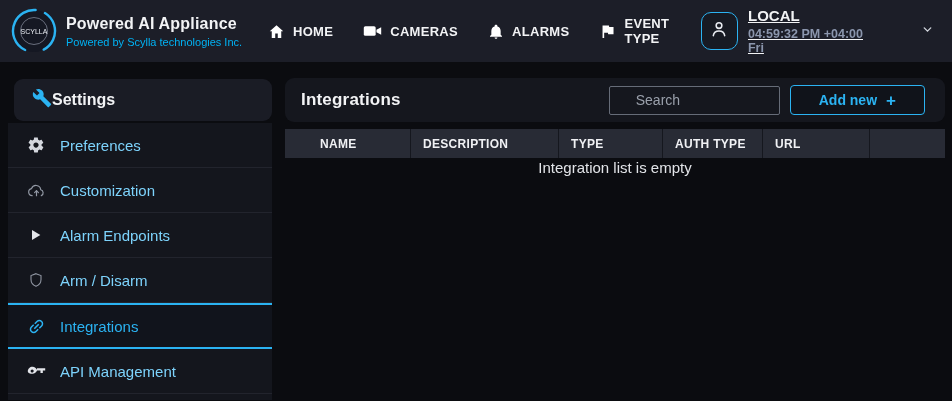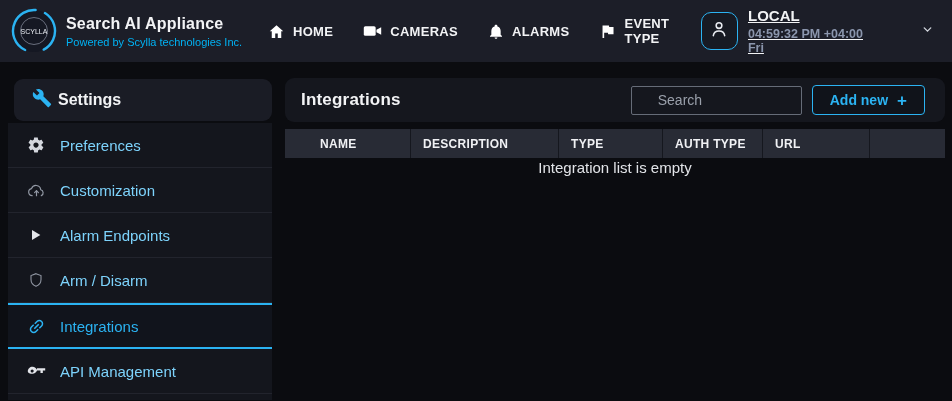--- a/index.html
+++ b/index.html
@@ -42,21 +42,21 @@
 
   
   .content { display: flex; }
 
   
   .sidebar { width: 264px; margin: 17px 0 0 8px; flex: none; }
   .settings-card {
     margin-left: 6px; height: 42px;
     background: var(--card_bg, #1a1c25);
     border-radius: 9px;
-    display: flex; align-items: center; gap: 6px;
+    display: flex; align-items: center; gap: 0;
     padding-left: 18px;
     cursor: pointer;
   }
   .settings-card .label { font-size: 16px; font-weight: bold; }
   .side-items { margin-top: 2px; }
   .side-item {
     height: 45px;
     background: var(--sidebar_item_bg, #14161d);
     border-bottom: 1px solid #22242d;
     display: flex; align-items: center; gap: 14px;
@@ -92,21 +92,21 @@
     border-radius: 2px;
     color: #dfe2e8;
     font-size: 14px;
     font-family: "Liberation Sans", sans-serif;
     padding: 0 26px;
     outline: none;
   }
   .search-input::placeholder { color: #9aa0ab; }
   .add-btn {
     margin-left: 10px;
-    height: 30px; padding: 0 17px;
+    height: 30px; padding: 0 28px;
     background: #10131a;
     border: 1px solid var(--accent, #2bb3f2);
     border-radius: 4px;
     color: var(--accent, #2bb3f2);
     font-size: 14px; font-weight: bold;
     font-family: "Liberation Sans", sans-serif;
     display: flex; align-items: center; gap: 9px;
     cursor: pointer;
   }
   .add-btn .plus { font-size: 17px; font-weight: bold; line-height: 1; }
@@ -144,21 +144,21 @@
 <div class="topbar">
   <div class="logo-wrap">
     <svg width="48" height="48" viewBox="0 0 48 48">
       <circle cx="24" cy="24" r="21" fill="#151823"></circle>
       <circle cx="24" cy="24" r="21" fill="none" stroke="#2bb3f2" stroke-width="2.4" stroke-dasharray="58 10 44 20" stroke-linecap="round" transform="rotate(115 24 24)"></circle>
       <circle cx="24" cy="24" r="13.5" fill="none" stroke="#7e8494" stroke-width="0.8"></circle>
       <text x="24" y="26.5" text-anchor="middle" font-size="7" fill="#eceff5" font-family="Liberation Sans, sans-serif">SCYLLA</text>
     </svg>
   </div>
   <div class="brand">
-    <div class="brand-title">Search AI Appliance</div>
+    <div class="brand-title">Powered AI Appliance</div>
     <div class="brand-sub">Powered by Scylla technologies Inc.</div>
   </div>
 
   <div class="nav">
     <div class="nav-item">
       <span>
         <svg width="17" height="17" viewBox="0 0 24 24" fill="#ffffff">
             <path d="M12 3l9.5 8.5h-2.8V21h-4.9v-6.2h-3.6V21H5.3v-9.5H2.5z"></path>
           </svg>
       </span>

